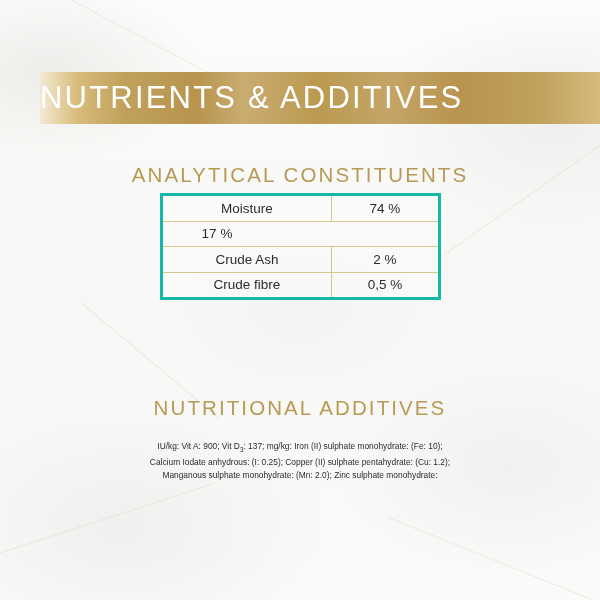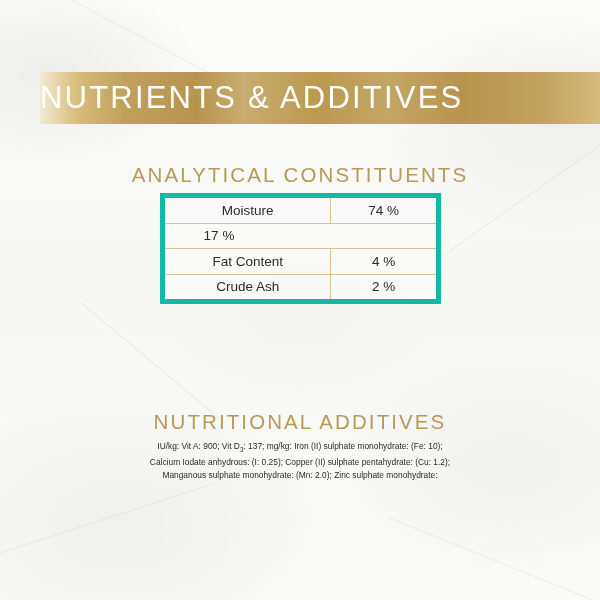--- a/index.html
+++ b/index.html
@@ -77,29 +77,29 @@
   .section-heading {
     position: absolute;
     width: 600px;
     text-align: center;
     color: #b79a55;
     font-size: 20.5px;
     letter-spacing: 2.1px;
     font-weight: 400;
   }
   #analytical-heading { top: 151px; margin-top: 12px; }
-  #additives-heading  { top: 410px; }
+  #additives-heading  { top: 396px; }
 
   
   .table-wrap {
     position: absolute;
     top: 193px;
     left: 160px;
     width: 281px;
-    border: 5px solid #14b8a6;
+    border: 3px solid #14b8a6;
     box-sizing: border-box;
     background: rgba(255,255,255,0.35);
   }
   .t-row {
     display: flex;
     height: 24.5px;
     border-bottom: 1px solid #d9c48d;
   }
   .t-row:last-child { border-bottom: none; }
   .t-cell {
@@ -152,26 +152,26 @@
 
   <div class="table-wrap">
     <div class="t-row">
       <div class="t-cell t-label">Moisture</div>
       <div class="t-cell t-value">74 %</div>
     </div>
     <div class="t-row">
       <div class="t-cell t-value">17 %</div>
     </div>
     <div class="t-row">
-      <div class="t-cell t-label">Fat Content</div>
-      <div class="t-cell t-value">4 %</div>
+      <div class="t-cell t-label">Crude Ash</div>
+      <div class="t-cell t-value">2 %</div>
     </div>
     <div class="t-row">
-      <div class="t-cell t-label">Crude Ash</div>
-      <div class="t-cell t-value">2 %</div>
+      <div class="t-cell t-label">Crude fibre</div>
+      <div class="t-cell t-value">0,5 %</div>
     </div>
   </div>
 
   <div class="section-heading" id="additives-heading">NUTRITIONAL ADDITIVES</div>
 
   <div class="additives-text">
     <span class="line">IU/kg: Vit A: 900; Vit D<sub>3</sub>: 137; mg/kg: Iron (II) sulphate monohydrate: (Fe: 10);</span>
     <span class="line">Calcium Iodate anhydrous: (I: 0.25); Copper (II) sulphate pentahydrate: (Cu: 1.2);</span>
     <span class="line">Manganous sulphate monohydrate: (Mn: 2.0); Zinc sulphate monohydrate:</span>
   </div>

